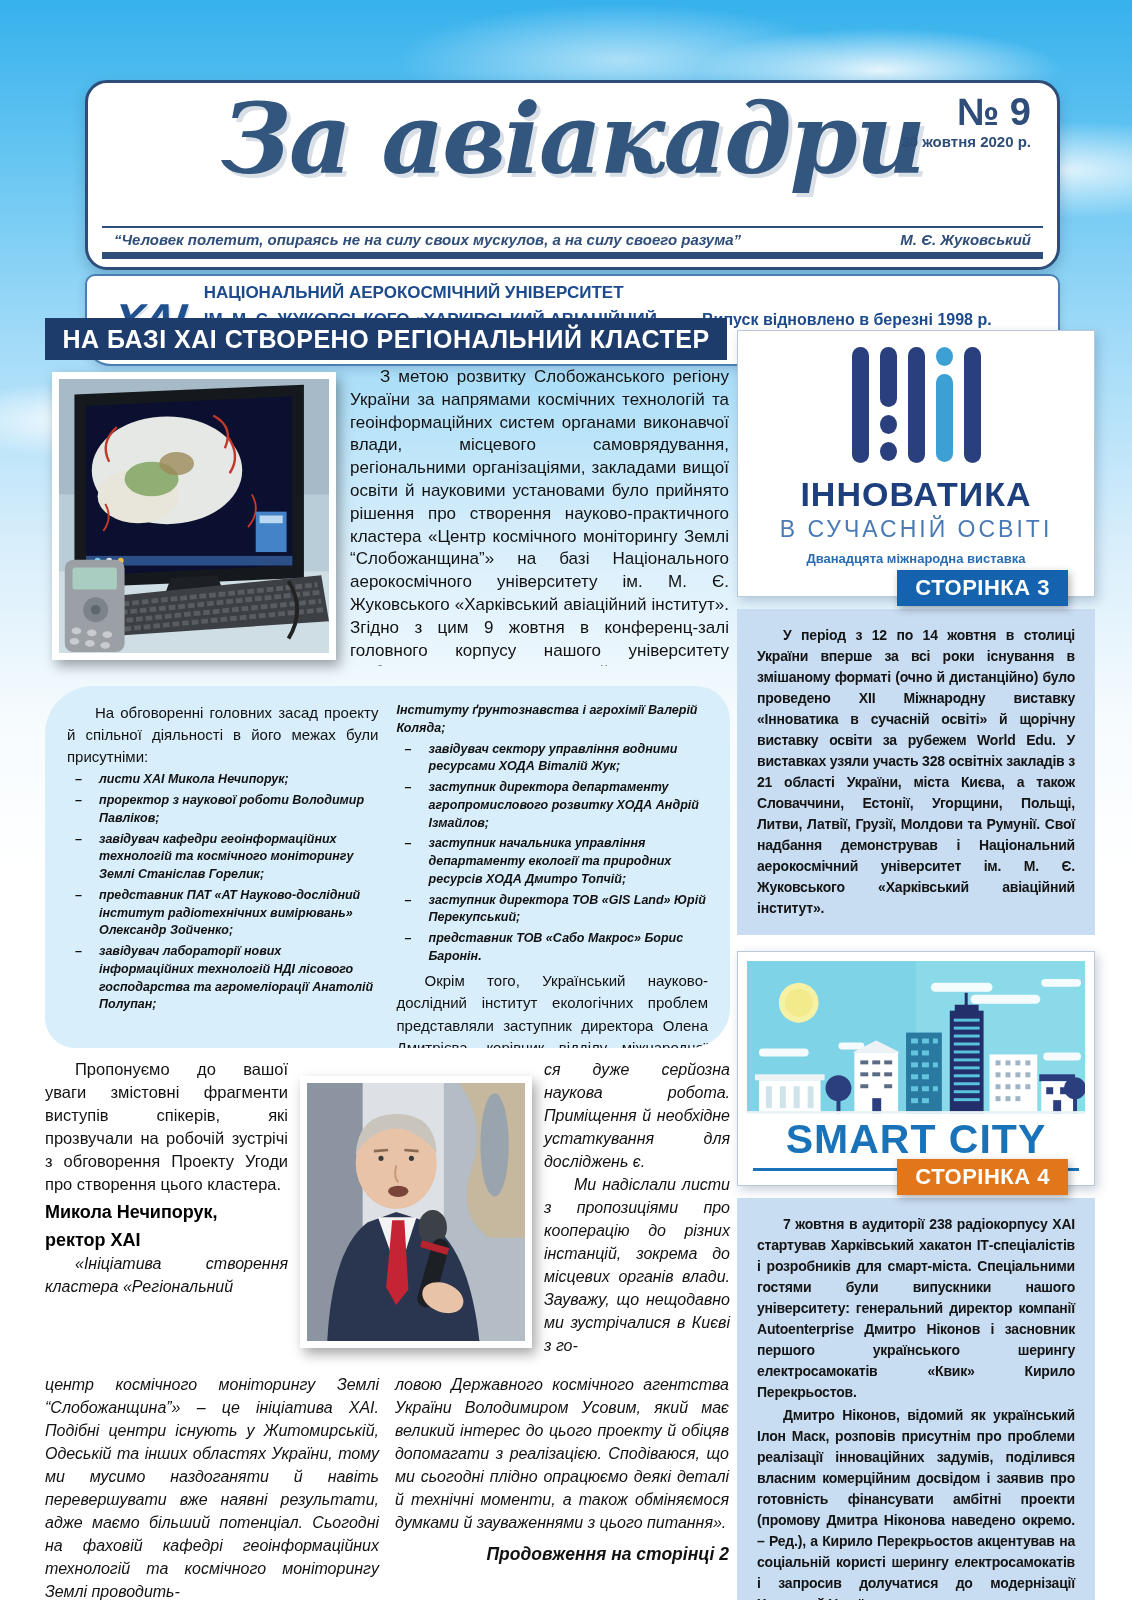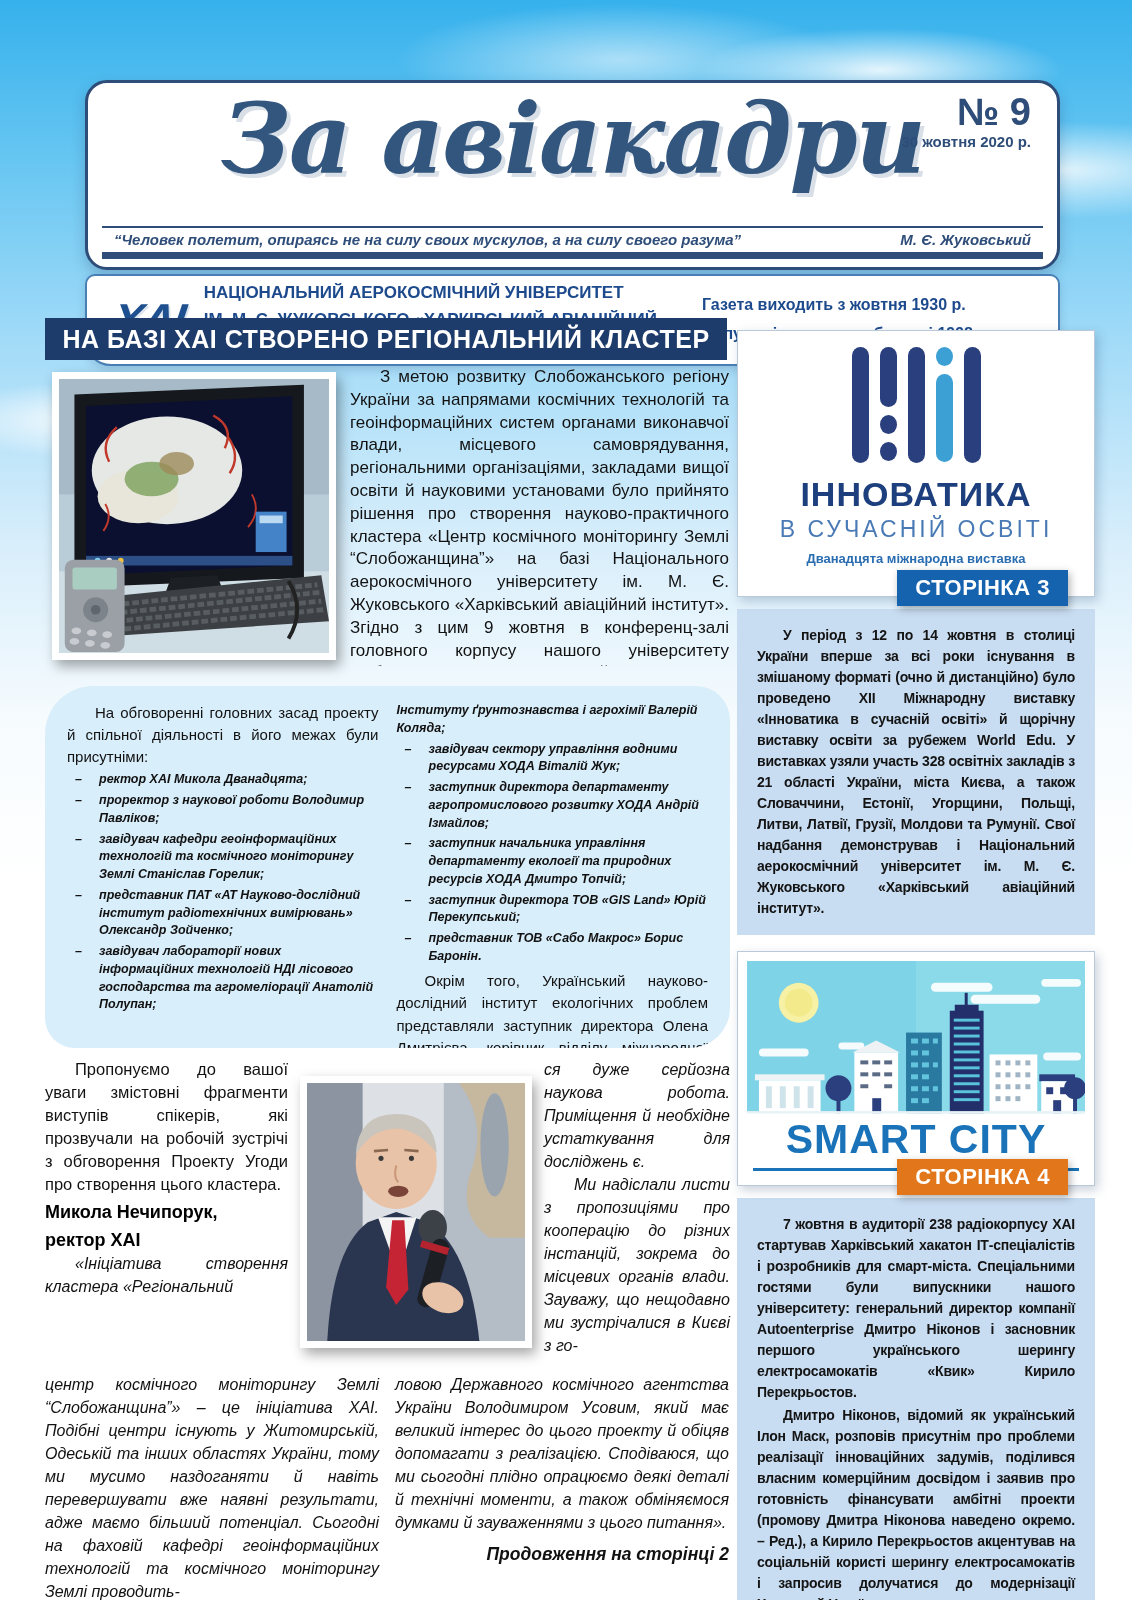--- a/index.html
+++ b/index.html
@@ -149,21 +149,20 @@
     </div>
   </div>
 
   <div class="sub-banner">
     <div class="xai-logo">ХАІ</div>
     <div class="univ-name">
       <div>НАЦІОНАЛЬНИЙ АЕРОКОСМІЧНИЙ УНІВЕРСИТЕТ</div>
       <div>ІМ. М. Є. ЖУКОВСЬКОГО «ХАРКІВСЬКИЙ АВІАЦІЙНИЙ ІНСТИТУТ»</div>
     </div>
     <div class="pub-info">
-      <div>Газета виходить з жовтня 1930 р.</div>
       <div>Випуск відновлено в березні 1998 р.</div>
     </div>
   </div>
 
   <div class="title-band">НА БАЗІ ХАІ СТВОРЕНО РЕГІОНАЛЬНИЙ КЛАСТЕР</div>
 
   <div class="photo-frame photo1">
     <svg viewBox="0 0 280 285" preserveAspectRatio="none">
       <rect width="280" height="285" fill="#b9cdd8"></rect>
       <rect width="280" height="120" fill="#a6bac7"></rect>
@@ -205,21 +204,21 @@
       <path d="M238 210 q 18 30 0 60" stroke="#222" stroke-width="4" fill="none"></path>
     </svg>
   </div>
 
   <div class="lead indent">З метою розвитку Слобожанського регіону України за напрямами космічних технологій та геоінформаційних систем органами виконавчої влади, місцевого самоврядування, регіональними організаціями, закладами вищої освіти й науковими установами було прийнято рішення про створення науково-практичного кластера «Центр космічного моніторингу Землі “Слобожанщина”» на базі Національного аерокосмічного університету ім. М. Є. Жуковського «Харківський авіаційний інститут». Згідно з цим 9 жовтня в конференц-залі головного корпусу нашого університету відбулася попередня організаційна зустріч.</div>
 
   <div class="listbox">
     <div class="listcol">
       <div class="att-intro">На обговоренні головних засад проекту й спільної діяльності в його межах були присутніми:</div>
       <ul class="att-list">
-          <li class="att-item">ректор ХАІ Микола Дванадцята;</li>
+          <li class="att-item">листи ХАІ Микола Нечипорук;</li>
           <li class="att-item">проректор з наукової роботи Володимир Павліков;</li>
           <li class="att-item">завідувач кафедри геоінформаційних технологій та космічного моніторингу Землі Станіслав Горелик;</li>
           <li class="att-item">представник ПАТ «АТ Науково-дослідний інститут радіотехнічних вимірювань» Олександр Зойченко;</li>
           <li class="att-item">завідувач лабораторії нових інформаційних технологій НДІ лісового господарства та агромеліорації Анатолій Полупан;</li>
         </ul>
     </div>
     <div class="listcol">
       <div class="att-cont">Інституту ґрунтознавства і агрохімії Валерій Коляда;</div>
       <ul class="att-list">
           <li class="att-item">завідувач сектору управління водними ресурсами ХОДА Віталій Жук;</li>

